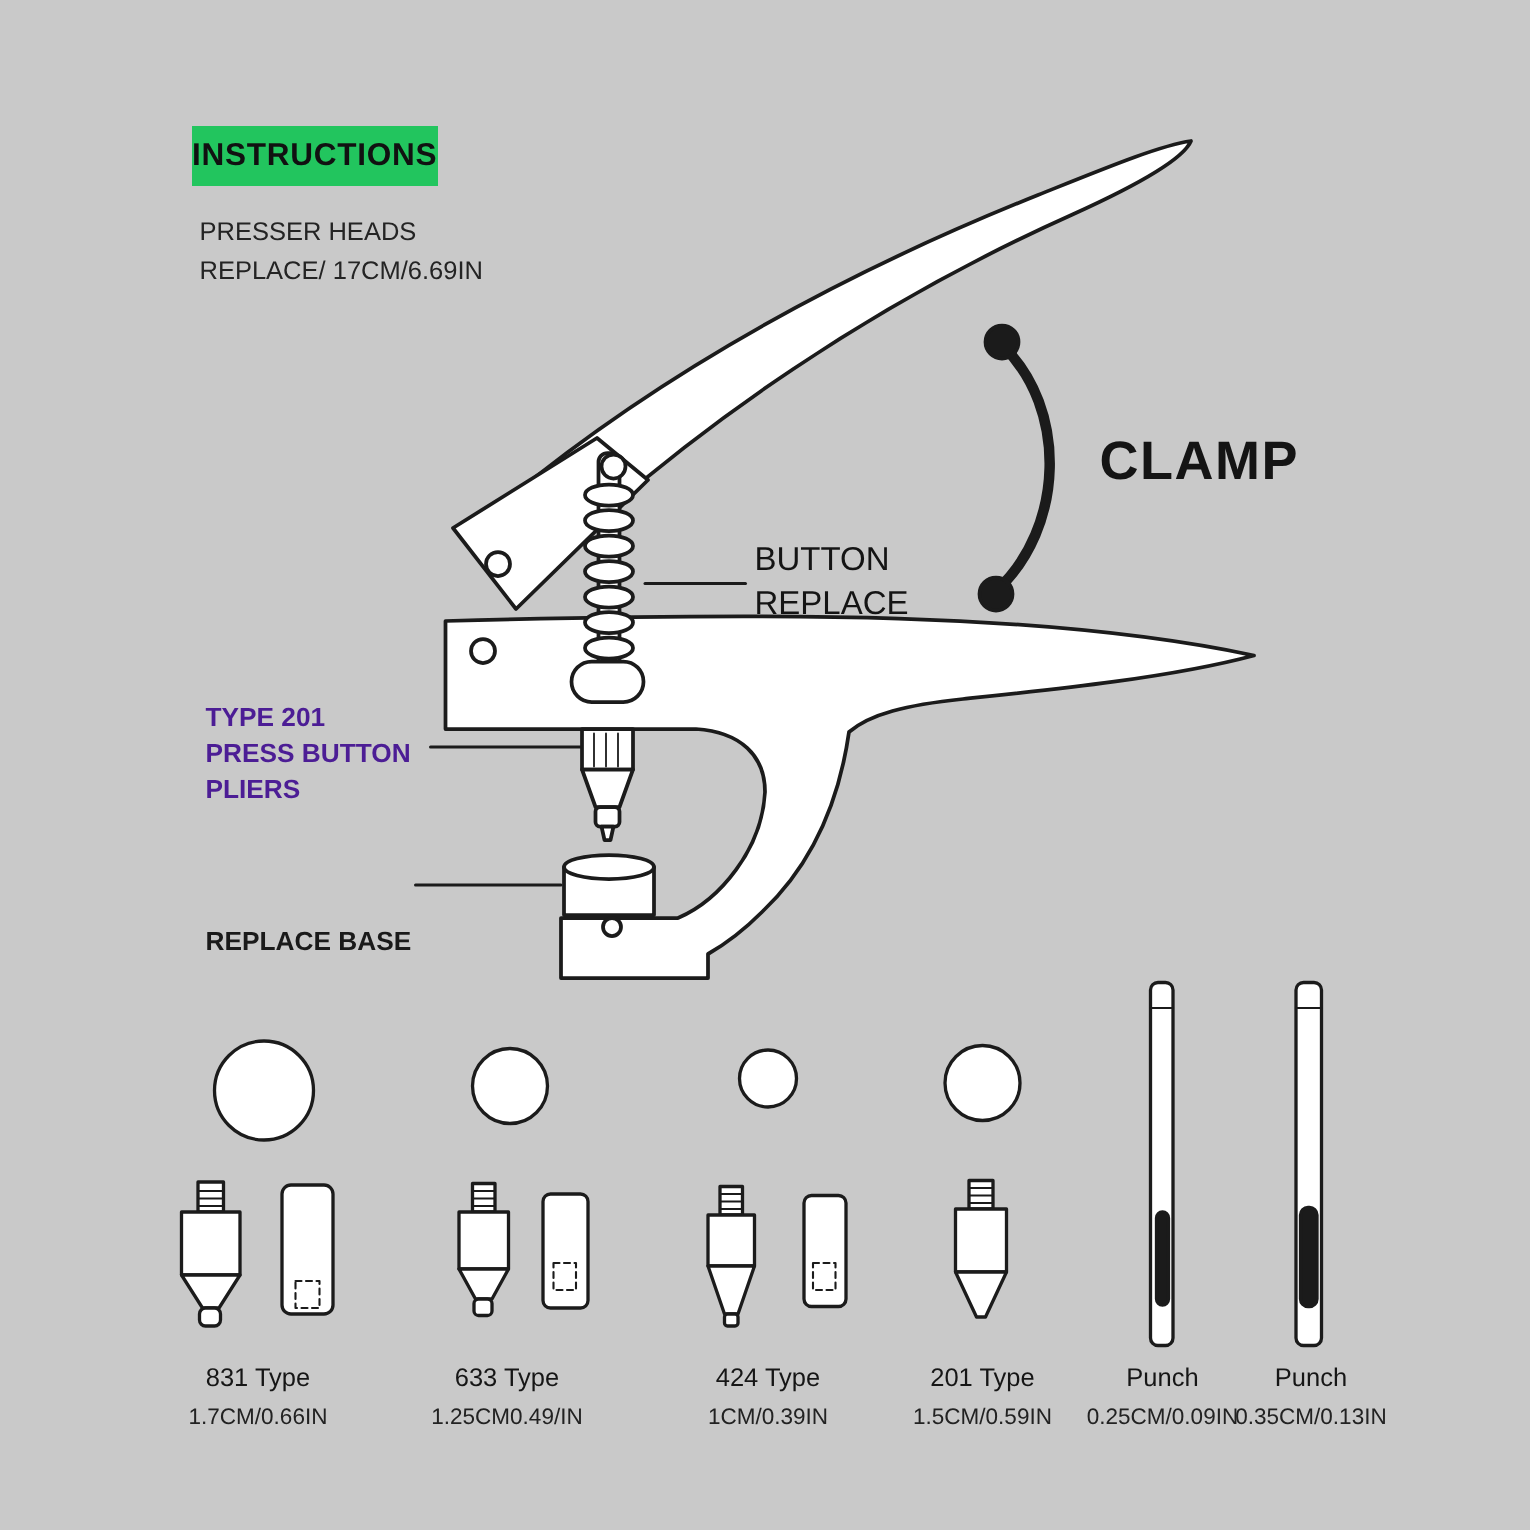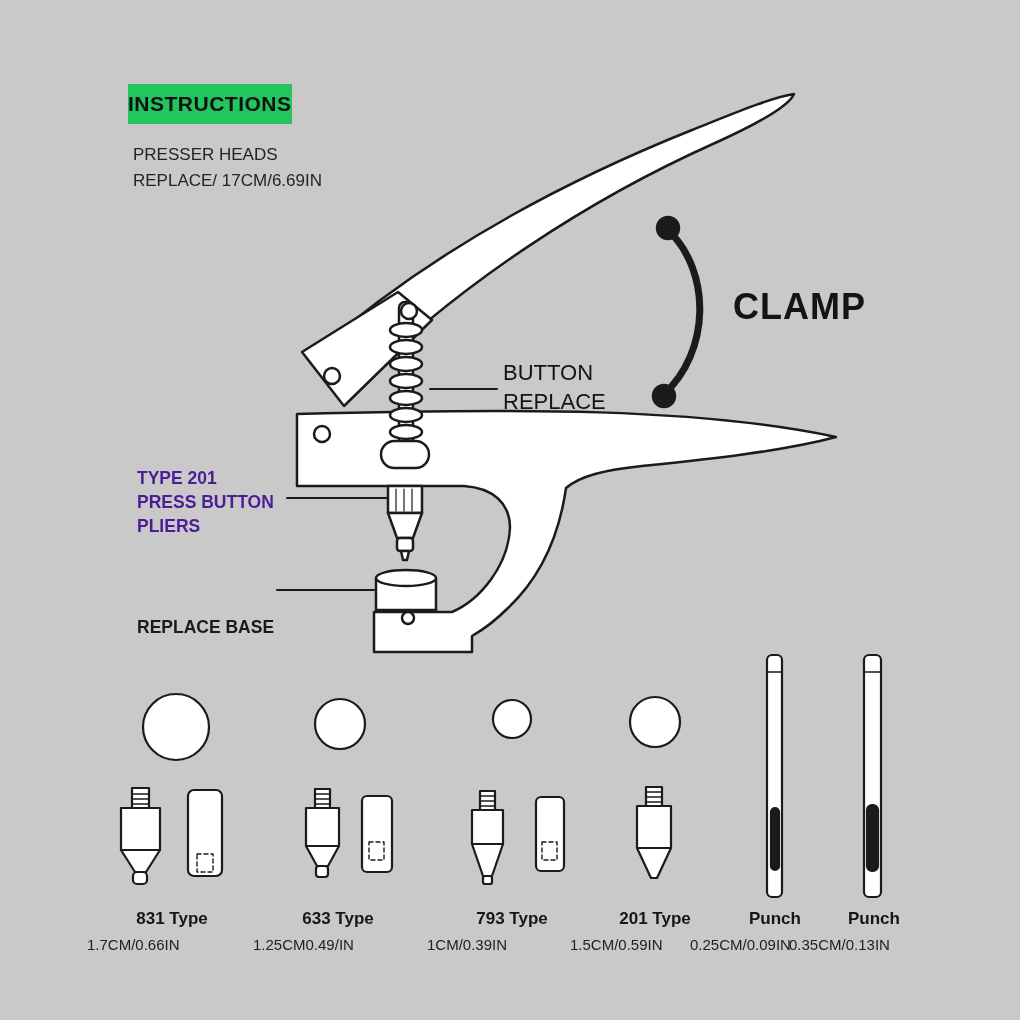--- a/index.html
+++ b/index.html
@@ -14,22 +14,22 @@
   .badge{
     left:128px;top:84px;background:#22c55e;color:#111;
     font-weight:bold;font-size:21px;letter-spacing:.5px;
     padding:8px 0;
   }
   .subtitle{left:133px;top:142px;font-size:17px;line-height:1.5;color:#242424;}
   .button-presser{left:503px;top:358px;font-size:22px;font-weight:normal;line-height:1.32;color:#141414;}
   .clamp{left:733px;top:286px;font-size:36px;font-weight:bold;letter-spacing:1px;color:#141414;}
   .type201{left:137px;top:466px;font-size:17.5px;font-weight:bold;line-height:1.38;color:#4c1d95;}
   .replace-base{left:137px;top:581px;font-size:17.5px;font-weight:bold;color:#1a1a1a;margin-top:36px;}
-  .part-name{position:absolute;top:909px;width:170px;text-align:center;font-weight:bold;font-size:17px;color:#161616;}
-  .part-size{position:absolute;top:936px;width:170px;text-align:left;font-size:15px;color:#222;}
+  .part-name{position:absolute;top:909px;width:170px;text-align:center;font-weight:normal;font-size:17px;color:#161616;}
+  .part-size{position:absolute;top:936px;width:170px;text-align:center;font-size:15px;color:#222;}
 </style>
 </head>
 <body>
 
 <svg id="art" viewBox="0 0 1020 1020" xmlns="http://www.w3.org/2000/svg">
   <g fill="#ffffff" stroke="#1b1b1b" stroke-width="2.5" stroke-linejoin="round" stroke-linecap="round">
 
     <g>
 
       <path d="M316,352 C430,252 562,182 692,130 C737,112 773,97 794,94 C789,106 757,124 715,143 C592,198 463,280 349,392 Z"></path>
@@ -168,21 +168,21 @@
 </div>
 
 <div class="abs replace-base">REPLACE BASE</div>
 
 <div class="part-name" style="left:87px">831 Type</div>
 <div class="part-size" style="left:87px">1.7CM/0.66IN</div>
 
 <div class="part-name" style="left:253px">633 Type</div>
 <div class="part-size" style="left:253px">1.25CM0.49/IN</div>
 
-<div class="part-name" style="left:427px">793 Type</div>
+<div class="part-name" style="left:427px">424 Type</div>
 <div class="part-size" style="left:427px">1CM/0.39IN</div>
 
 <div class="part-name" style="left:570px">201 Type</div>
 <div class="part-size" style="left:570px">1.5CM/0.59IN</div>
 
 <div class="part-name" style="left:690px">Punch</div>
 <div class="part-size" style="left:690px">0.25CM/0.09IN</div>
 
 <div class="part-name" style="left:789px">Punch</div>
 <div class="part-size" style="left:789px">0.35CM/0.13IN</div>

